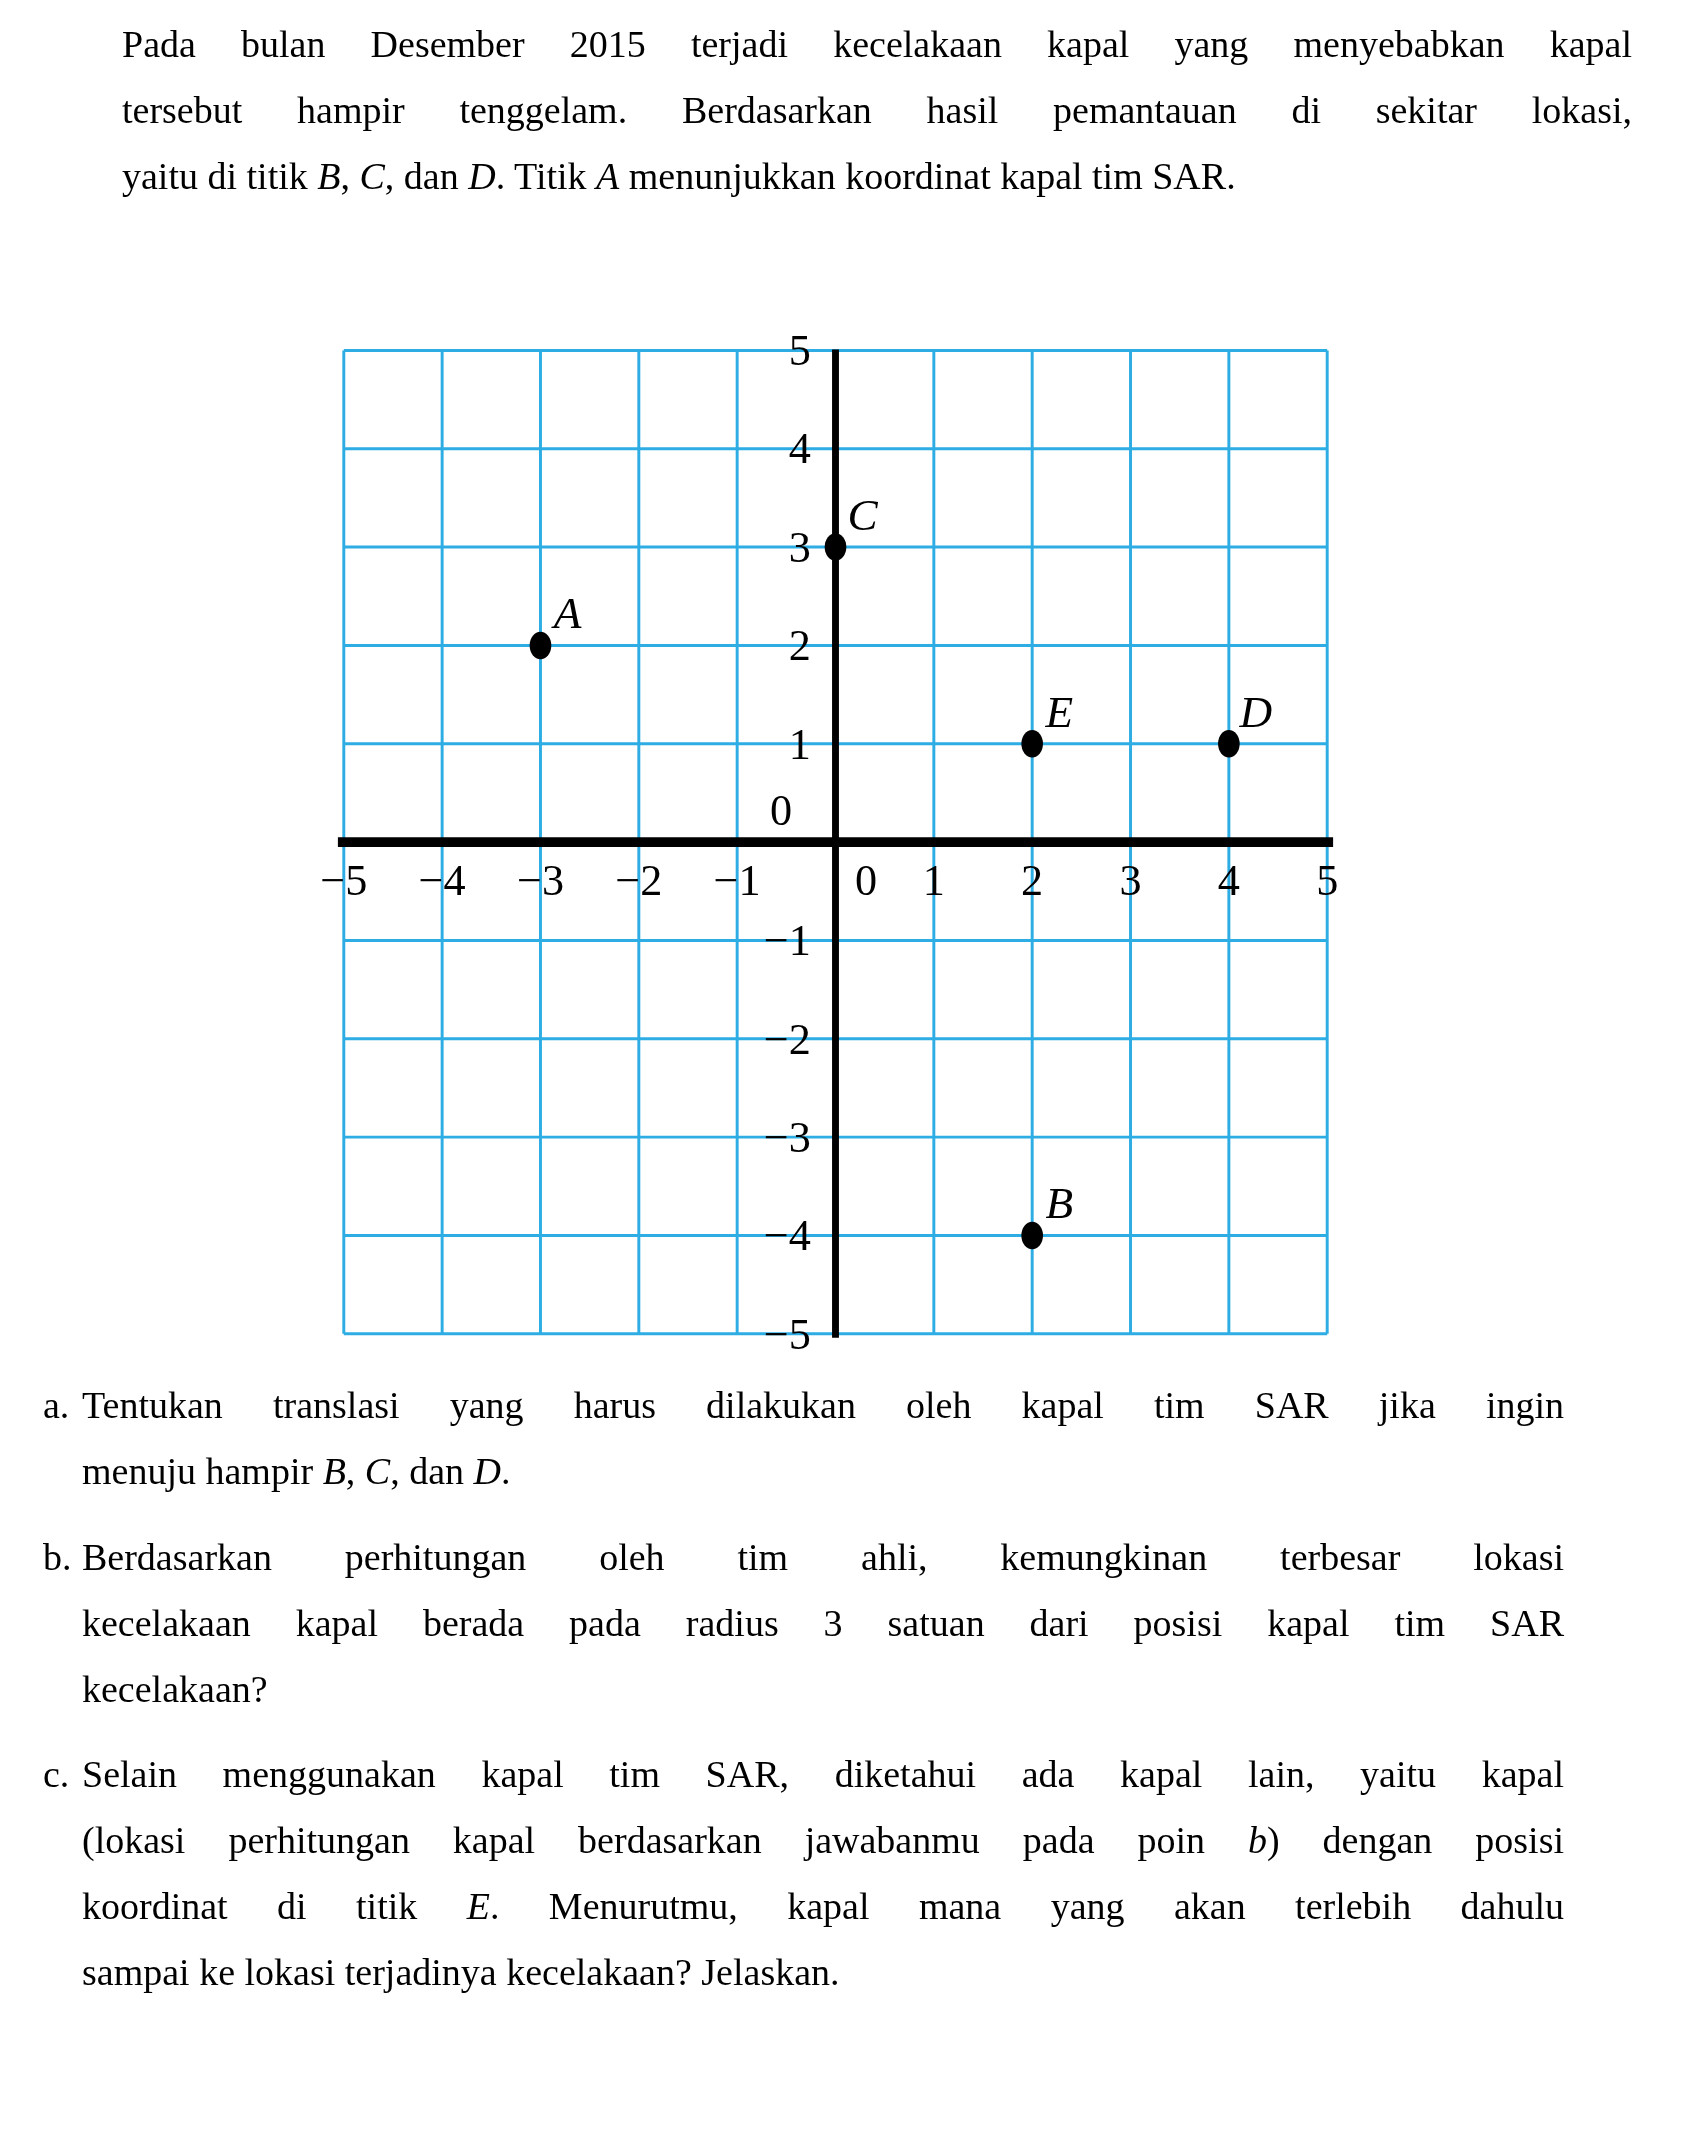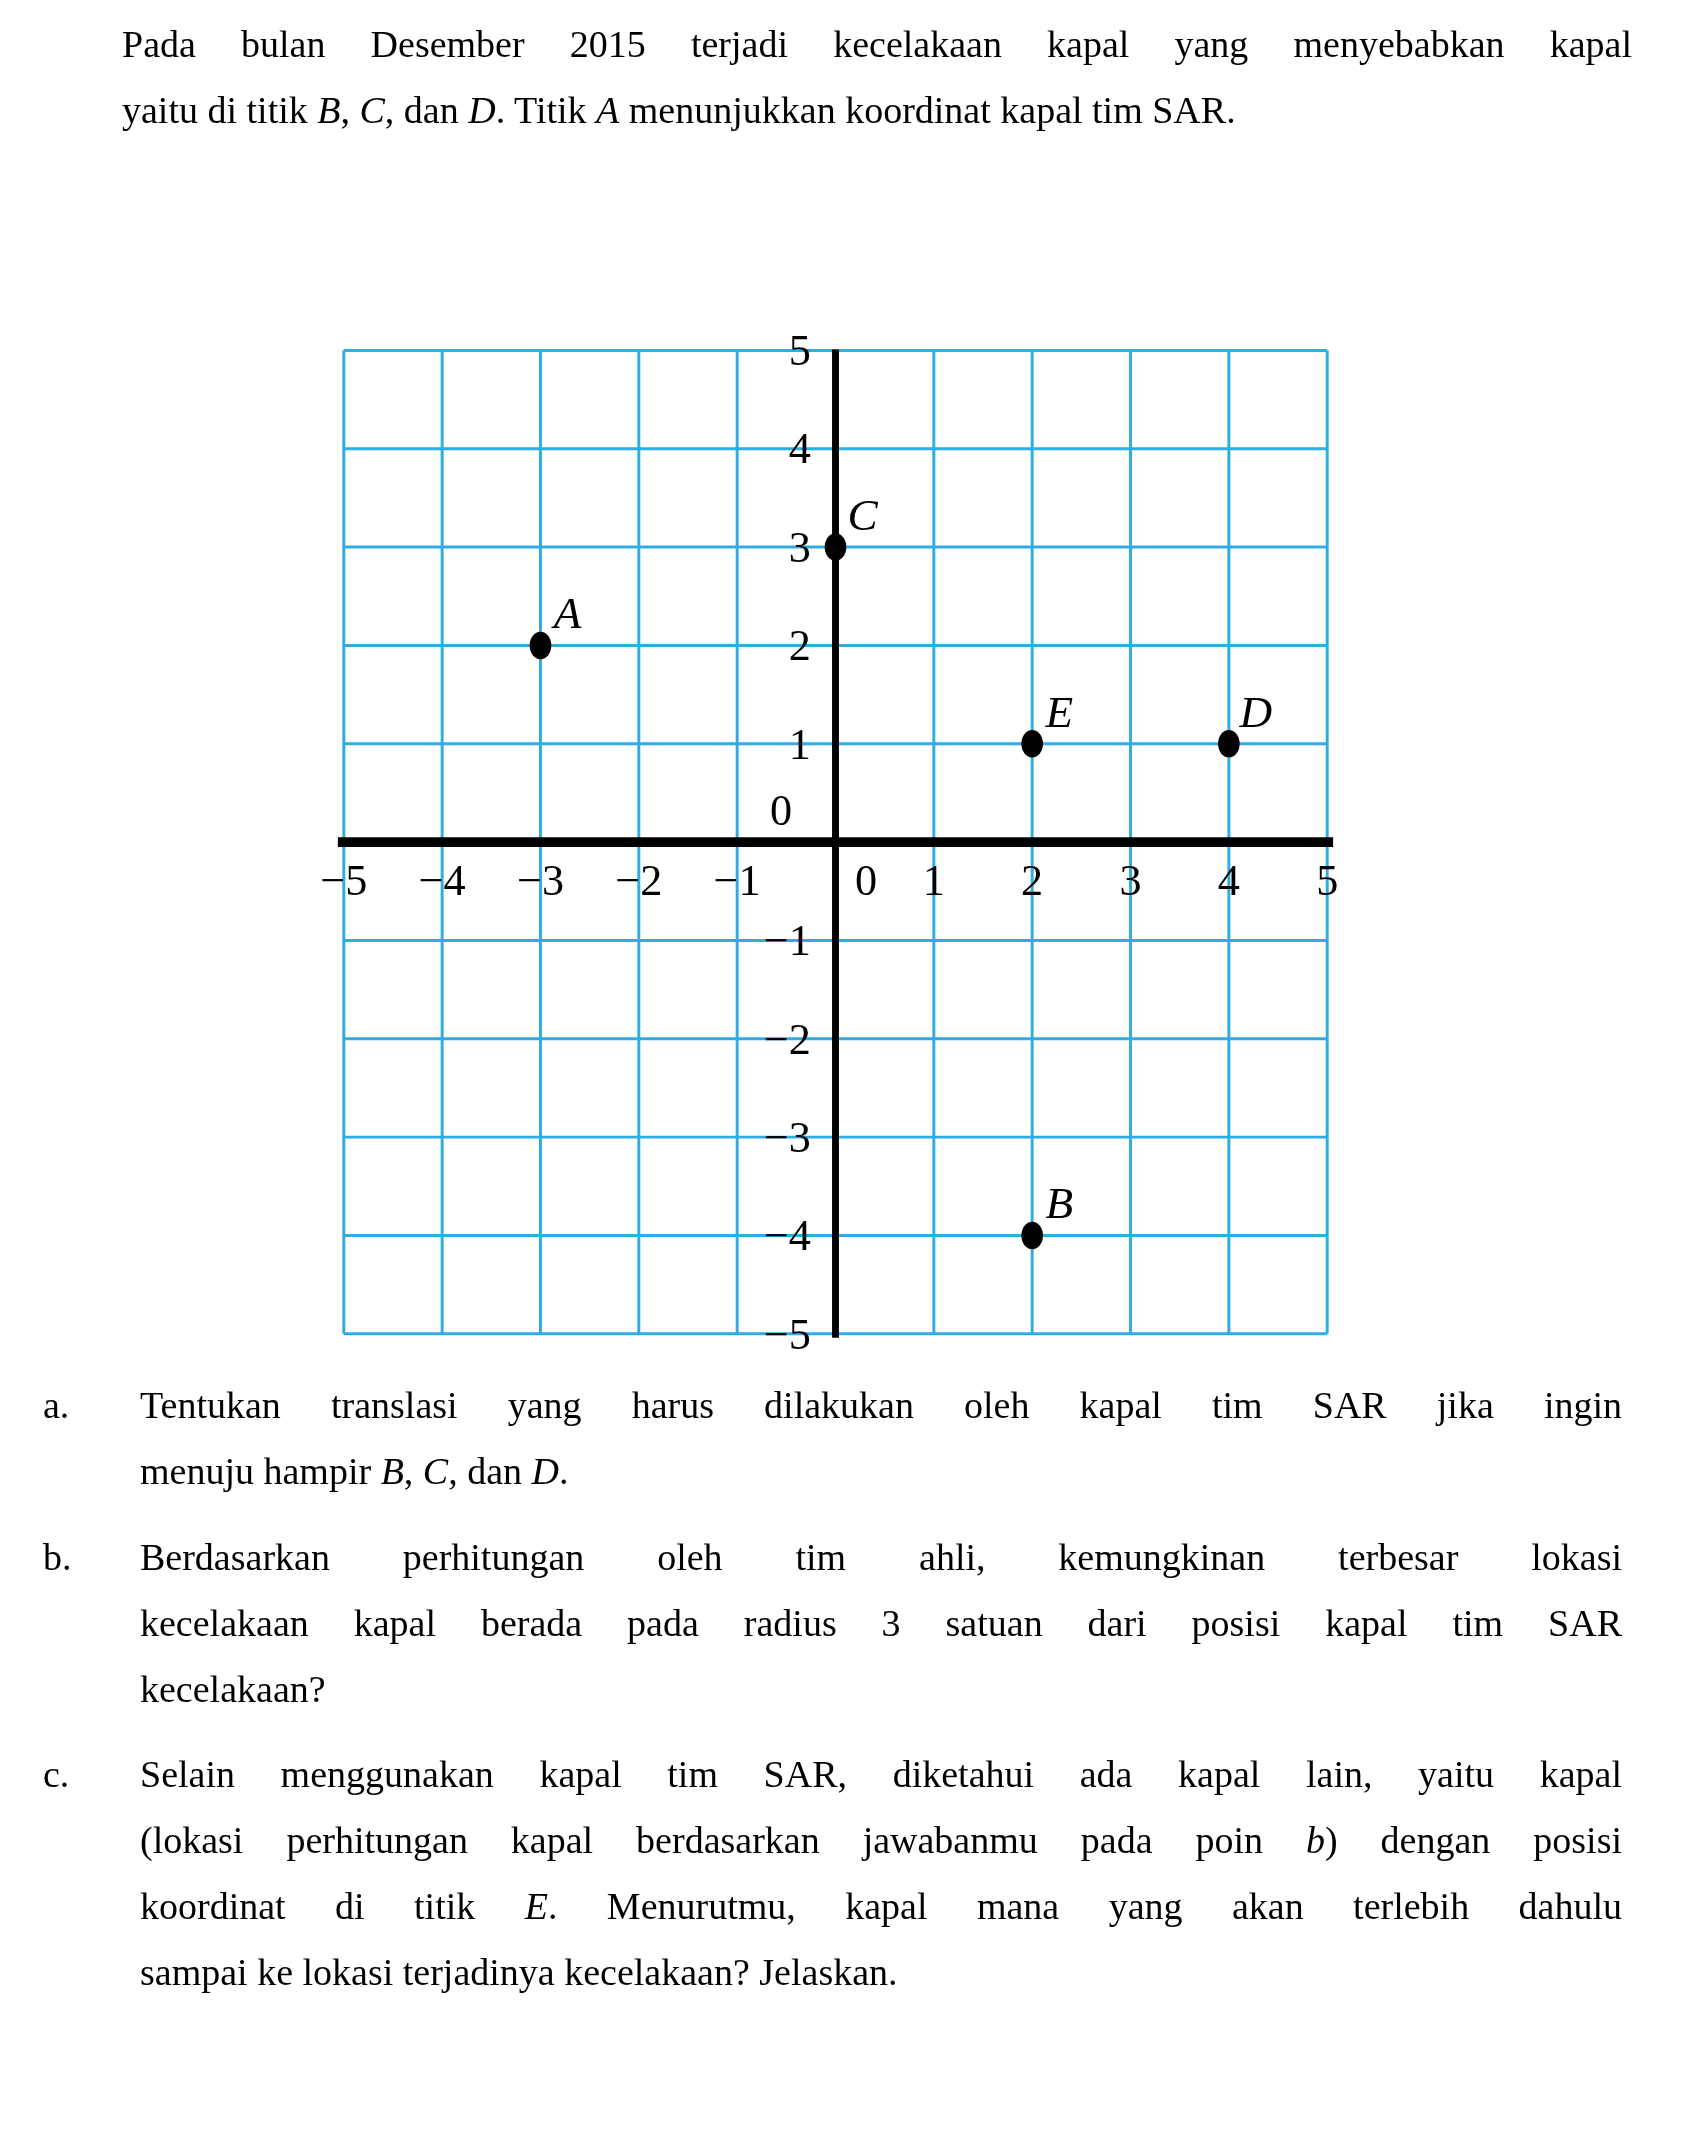--- a/index.html
+++ b/index.html
@@ -13,28 +13,29 @@
     text-align:justify; text-align-last:justify;
     white-space:nowrap;
   }
   .tline.last { text-align-last:left; }
   .it { font-style:italic; }
   #intro { position:absolute; left:122px; top:10.8px; width:1510px; }
   #plane { position:absolute; left:270px; top:315px; }
   #questions { position:absolute; left:43px; top:1372px; width:1579px; }
   .item { position:relative; margin-bottom:19.7px; }
   .item .marker { position:absolute; left:0; top:0; font-size:38px; line-height:66px; }
-  .item .itembody { margin-left:97px; width:1482px; }
+  .item .itembody { margin-left:39px; width:1482px; }
   svg text { font-family:"Liberation Serif", serif; fill:#000000; }
 </style>
 </head>
 <body>
 
 <div id="intro" class="textblock">
     <div class="tline"><span>Pada bulan Desember 2015 terjadi kecelakaan kapal yang menyebabkan kapal</span></div>
+    <div class="tline"><span>tersebut hampir tenggelam. Berdasarkan hasil pemantauan di sekitar lokasi,</span></div>
     <div class="tline last"><span>yaitu di titik </span><span class="it">B</span><span>, </span><span class="it">C</span><span>, dan </span><span class="it">D</span><span>. Titik </span><span class="it">A</span><span> menunjukkan koordinat kapal tim SAR.</span></div>
   </div>
 
 <svg id="plane" width="1131" height="1067" viewBox="0 0 2300 2170">
     <line x1="150" y1="72" x2="150" y2="2072" stroke="#2EADE4" stroke-width="6"></line>
     <line x1="150" y1="2072" x2="2150" y2="2072" stroke="#2EADE4" stroke-width="6"></line>
     <line x1="350" y1="72" x2="350" y2="2072" stroke="#2EADE4" stroke-width="6"></line>
     <line x1="150" y1="1872" x2="2150" y2="1872" stroke="#2EADE4" stroke-width="6"></line>
     <line x1="550" y1="72" x2="550" y2="2072" stroke="#2EADE4" stroke-width="6"></line>
     <line x1="150" y1="1672" x2="2150" y2="1672" stroke="#2EADE4" stroke-width="6"></line>

